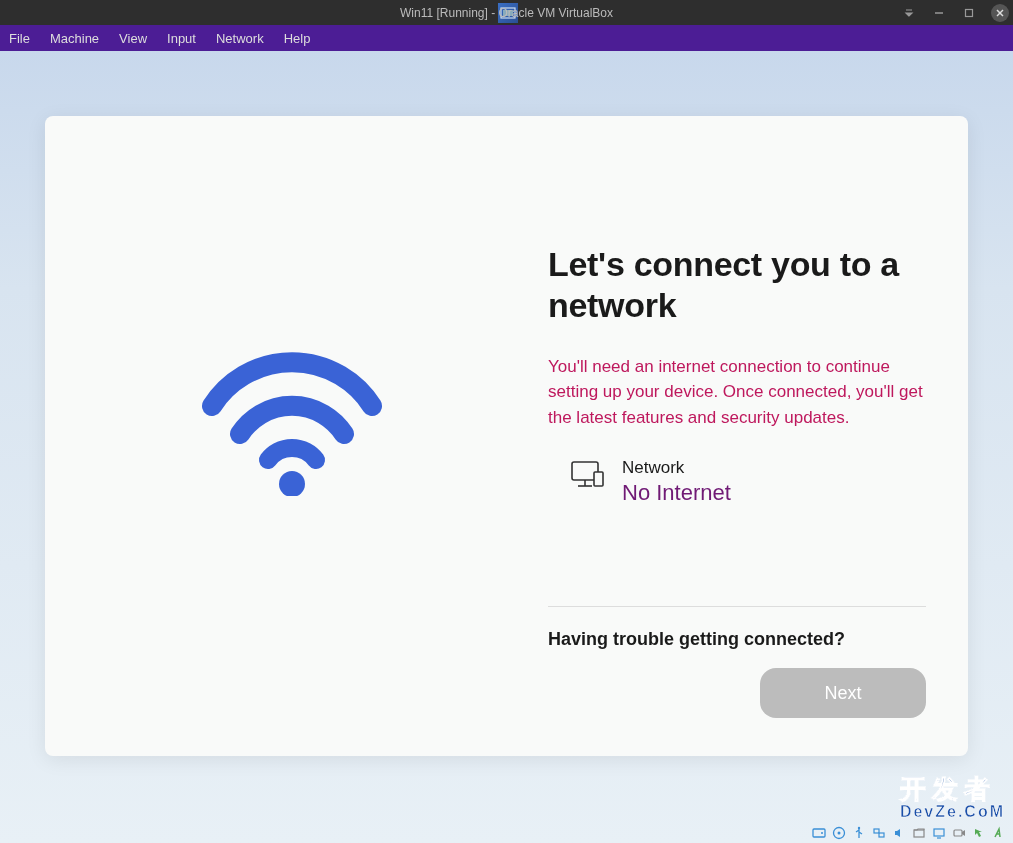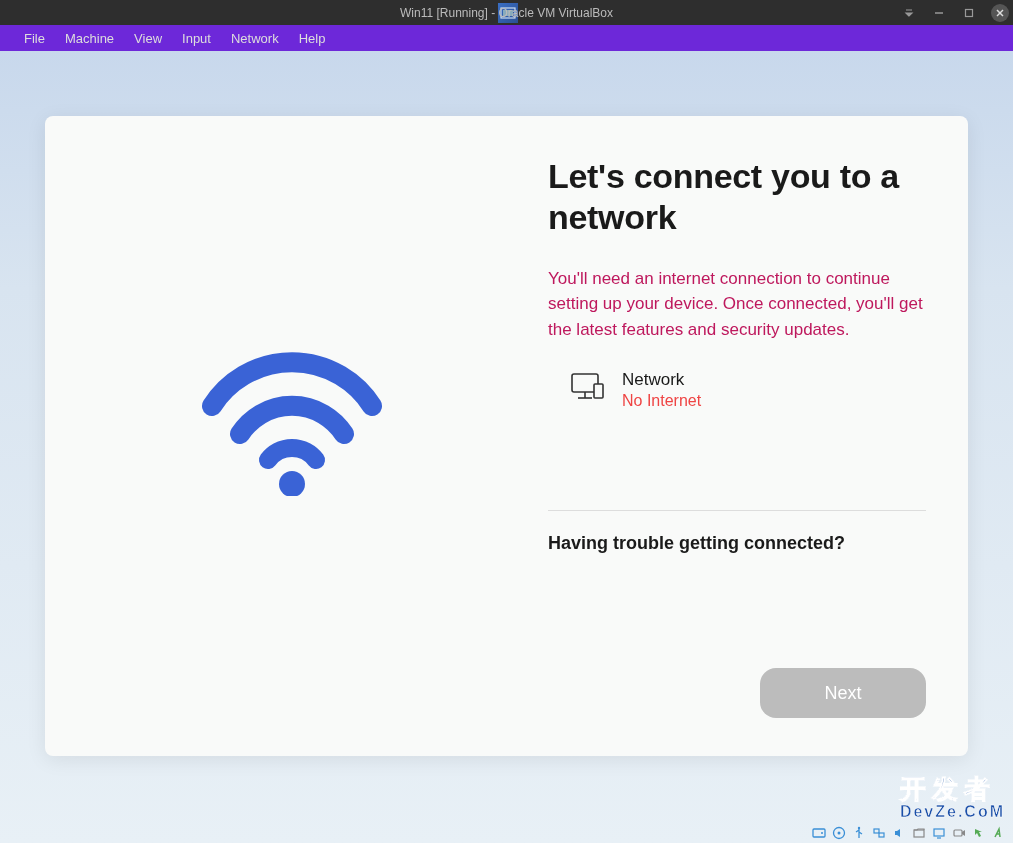--- a/index.html
+++ b/index.html
@@ -55,24 +55,24 @@
     }
     .titlebar-close {
       width: 18px;
       height: 18px;
       border-radius: 50%;
       background: #555;
       color: #ddd;
     }
     .menubar {
       height: 26px;
-      background: #6d28d9;
-      display: flex;
-      align-items: center;
-      padding: 0 20px;
+      background: #4c1d95;
+      display: flex;
+      align-items: center;
+      padding: 0 5px;
       gap: 0;
     }
     .menu-item {
       color: #ddd;
       font-size: 13px;
       padding: 4px 10px;
       cursor: pointer;
     }
     .menu-item:first-child { padding-left: 4px; }
     .vm-viewport {
@@ -87,20 +87,21 @@
       position: absolute;
       top: 65px;
       left: 45px;
       right: 45px;
       height: 640px;
       background: #f9faf9;
       border-radius: 8px;
       box-shadow: 0 4px 20px rgba(0,0,0,0.08);
       display: flex;
       padding: 40px 0 0 0;
+      align-items: center;
     }
     .oobe-left {
       flex: 1;
       display: flex;
       align-items: center;
       justify-content: center;
       padding-bottom: 80px;
     }
     .wifi-illustration {
       width: 200px;
@@ -144,22 +145,22 @@
     .network-text {
       display: flex;
       flex-direction: column;
       gap: 2px;
     }
     .network-title {
       font-size: 17px;
       color: #1a1a1a;
     }
     .network-status {
-      font-size: 16px;
-      color: #ef4444;
+      font-size: 22px;
+      color: #701a75;
     }
     .oobe-divider {
       height: 1px;
       background: #ddd;
       margin-bottom: 22px;
     }
     .trouble-heading {
       font-size: 18px;
       font-weight: 600;
       color: #1a1a1a;

